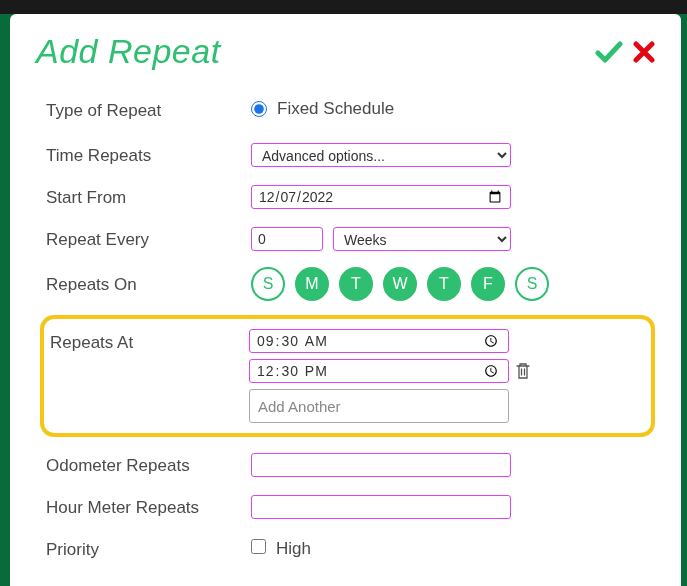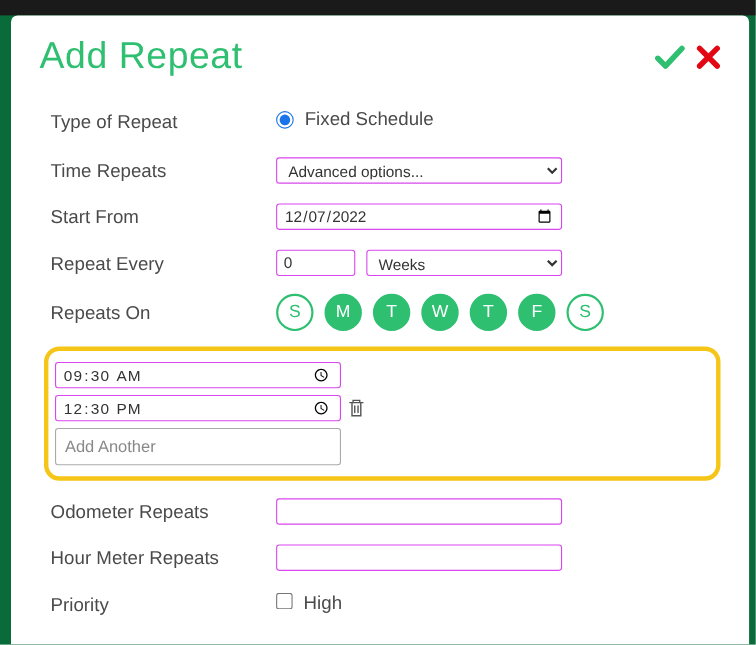--- a/index.html
+++ b/index.html
@@ -33,20 +33,21 @@
     display: flex;
     align-items: center;
     justify-content: space-between;
     margin-bottom: 28px;
   }
   .modal-title {
     color: #2fbf71;
     font-size: 34px;
     font-weight: 400;
     letter-spacing: 0.5px;
+    font-style: italic;
   }
   .header-actions {
     display: flex;
     gap: 10px;
     align-items: center;
   }
   .icon-btn {
     cursor: pointer;
     display: flex;
     align-items: center;
@@ -253,20 +254,21 @@
           <div class="day on">T</div>
           <div class="day on">W</div>
           <div class="day on">T</div>
           <div class="day on">F</div>
           <div class="day off">S</div>
         </div>
       </div>
     </div>
 
     <div class="highlight-box">
+      <div class="label">Repeats At</div>
       <div class="time-list">
         <div class="time-row">
           <input type="time" class="time-input" value="09:30" style="">
         </div>
         <div class="time-row">
           <input type="time" class="time-input" value="12:30" style="">
           <div class="trash icon-btn">
             <svg width="16" height="18" viewBox="0 0 16 18">
               <path d="M2 4 h12 M5 4 V2 h6 v2 M4 4 v12 h8 V4 M6.5 7 v6 M9.5 7 v6" stroke="#555" stroke-width="1.3" fill="none" stroke-linecap="round"></path>
             </svg>

